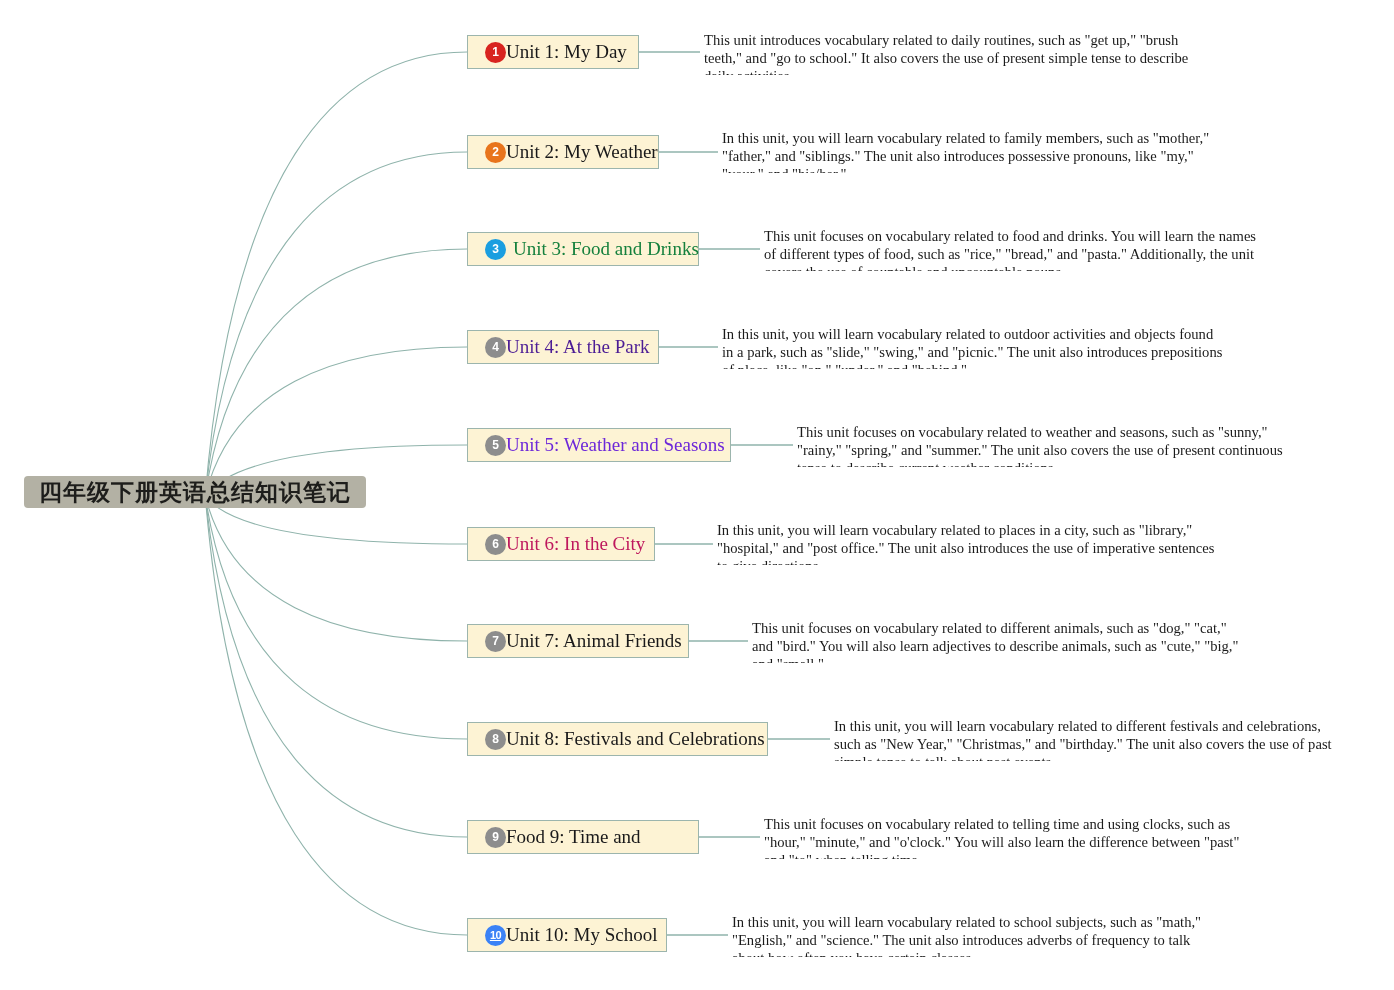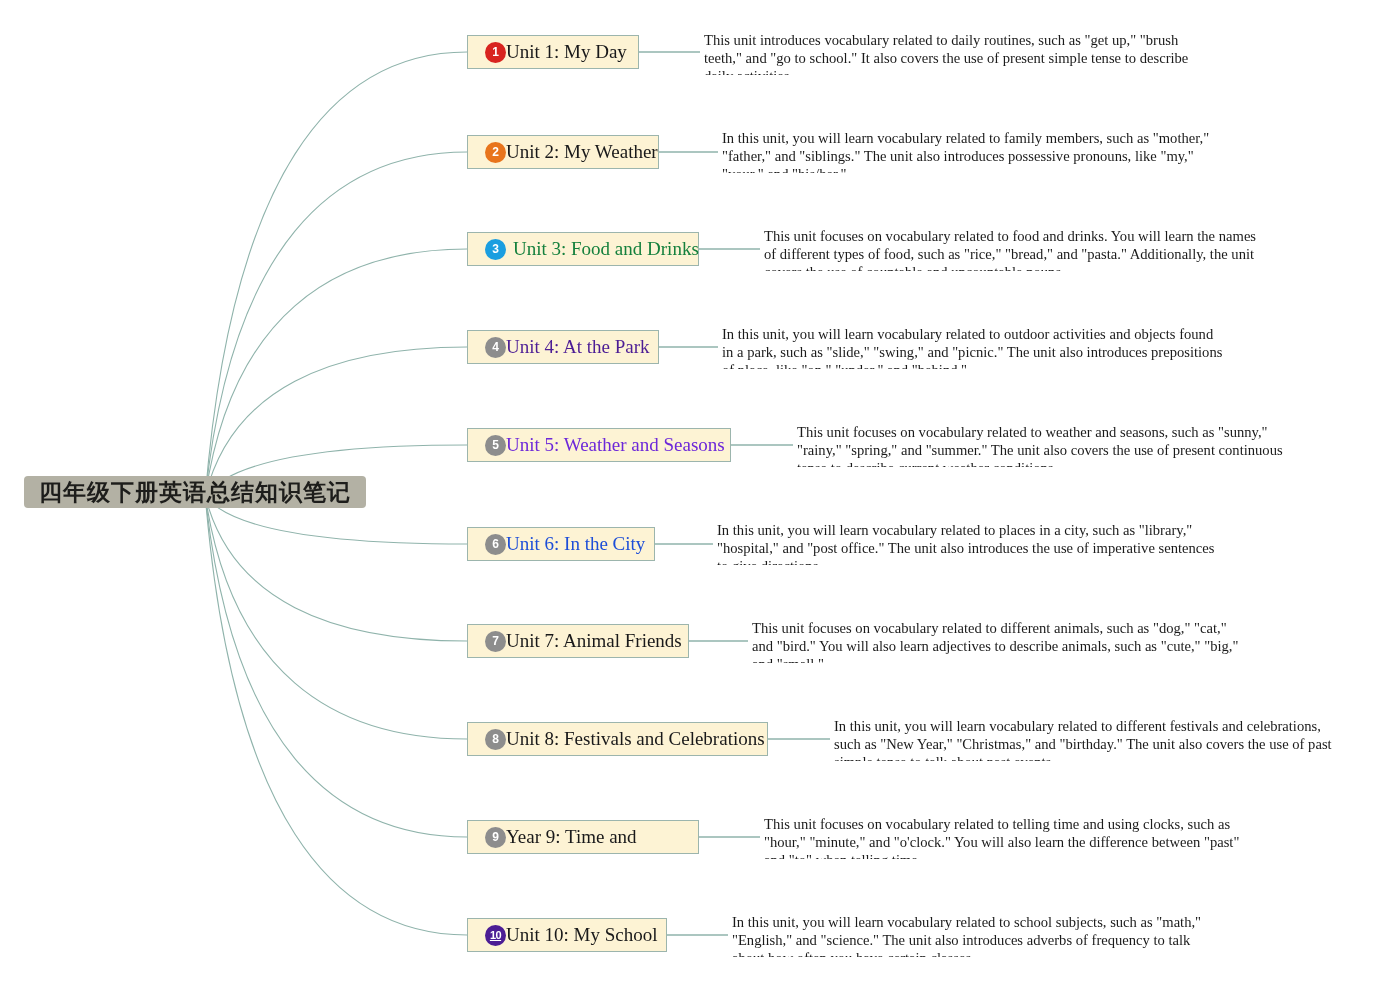--- a/index.html
+++ b/index.html
@@ -149,36 +149,36 @@
       <div class="unit-node" style="left: 467px; top: 330px; width: 192px; background: rgb(253, 243, 212); border-color: rgb(156, 181, 173);">
         <span class="badge" style="background: rgb(141, 141, 141);">4</span>
         <span class="unit-label" style="color: #4c1d95;">Unit 4: At the Park</span>
       </div>
       <div class="unit-node" style="left: 467px; top: 428px; width: 264px; background: rgb(253, 243, 212); border-color: rgb(156, 181, 173);">
         <span class="badge" style="background: rgb(141, 141, 141);">5</span>
         <span class="unit-label" style="color: #6d28d9;">Unit 5: Weather and Seasons</span>
       </div>
       <div class="unit-node" style="left: 467px; top: 527px; width: 188px; background: rgb(253, 243, 212); border-color: rgb(156, 181, 173);">
         <span class="badge" style="background: rgb(141, 141, 141);">6</span>
-        <span class="unit-label" style="color: #1d4ed8;">Unit 6: In the City</span>
+        <span class="unit-label" style="color: #be185d;">Unit 6: In the City</span>
       </div>
       <div class="unit-node" style="left: 467px; top: 624px; width: 222px; background: rgb(253, 243, 212); border-color: rgb(156, 181, 173);">
         <span class="badge" style="background: rgb(141, 141, 141);">7</span>
         <span class="unit-label" style="color: rgb(25, 25, 26);">Unit 7: Animal Friends</span>
       </div>
       <div class="unit-node" style="left: 467px; top: 722px; width: 301px; background: rgb(253, 243, 212); border-color: rgb(156, 181, 173);">
         <span class="badge" style="background: rgb(141, 141, 141);">8</span>
         <span class="unit-label" style="color: rgb(25, 25, 26);">Unit 8: Festivals and Celebrations</span>
       </div>
       <div class="unit-node" style="left: 467px; top: 820px; width: 232px; background: rgb(253, 243, 212); border-color: rgb(156, 181, 173);">
         <span class="badge" style="background: rgb(141, 141, 141);">9</span>
-        <span class="unit-label" style="color: rgb(25, 25, 26);">Year 9: Time and</span>
+        <span class="unit-label" style="color: rgb(25, 25, 26);">Food 9: Time and</span>
       </div>
       <div class="unit-node" style="left: 467px; top: 918px; width: 200px; background: rgb(253, 243, 212); border-color: rgb(156, 181, 173);">
-        <span class="badge w10" style="background: #4c1d95; text-decoration: underline;">10</span>
+        <span class="badge w10" style="background: #3b82f6; text-decoration: underline;">10</span>
         <span class="unit-label" style="color: rgb(25, 25, 26);">Unit 10: My School</span>
       </div>
     </div>
   <div id="descs">
       <div class="desc" style="left: 704px; top: 31px; width: 500px;">This unit introduces vocabulary related to daily routines, such as "get up," "brush teeth," and "go to school." It also covers the use of present simple tense to describe daily activities.</div>
       <div class="desc" style="left: 722px; top: 129px; width: 505px;">In this unit, you will learn vocabulary related to family members, such as "mother," "father," and "siblings." The unit also introduces possessive pronouns, like "my," "your," and "his/her."</div>
       <div class="desc" style="left: 764px; top: 227px; width: 500px;">This unit focuses on vocabulary related to food and drinks. You will learn the names of different types of food, such as "rice," "bread," and "pasta." Additionally, the unit covers the use of countable and uncountable nouns.</div>
       <div class="desc" style="left: 722px; top: 325px; width: 502px;">In this unit, you will learn vocabulary related to outdoor activities and objects found in a park, such as "slide," "swing," and "picnic." The unit also introduces prepositions of place, like "on," "under," and "behind."</div>
       <div class="desc" style="left: 797px; top: 423px; width: 500px;">This unit focuses on vocabulary related to weather and seasons, such as "sunny," "rainy," "spring," and "summer." The unit also covers the use of present continuous tense to describe current weather conditions.</div>
       <div class="desc" style="left: 717px; top: 521px; width: 500px;">In this unit, you will learn vocabulary related to places in a city, such as "library," "hospital," and "post office." The unit also introduces the use of imperative sentences to give directions.</div>

